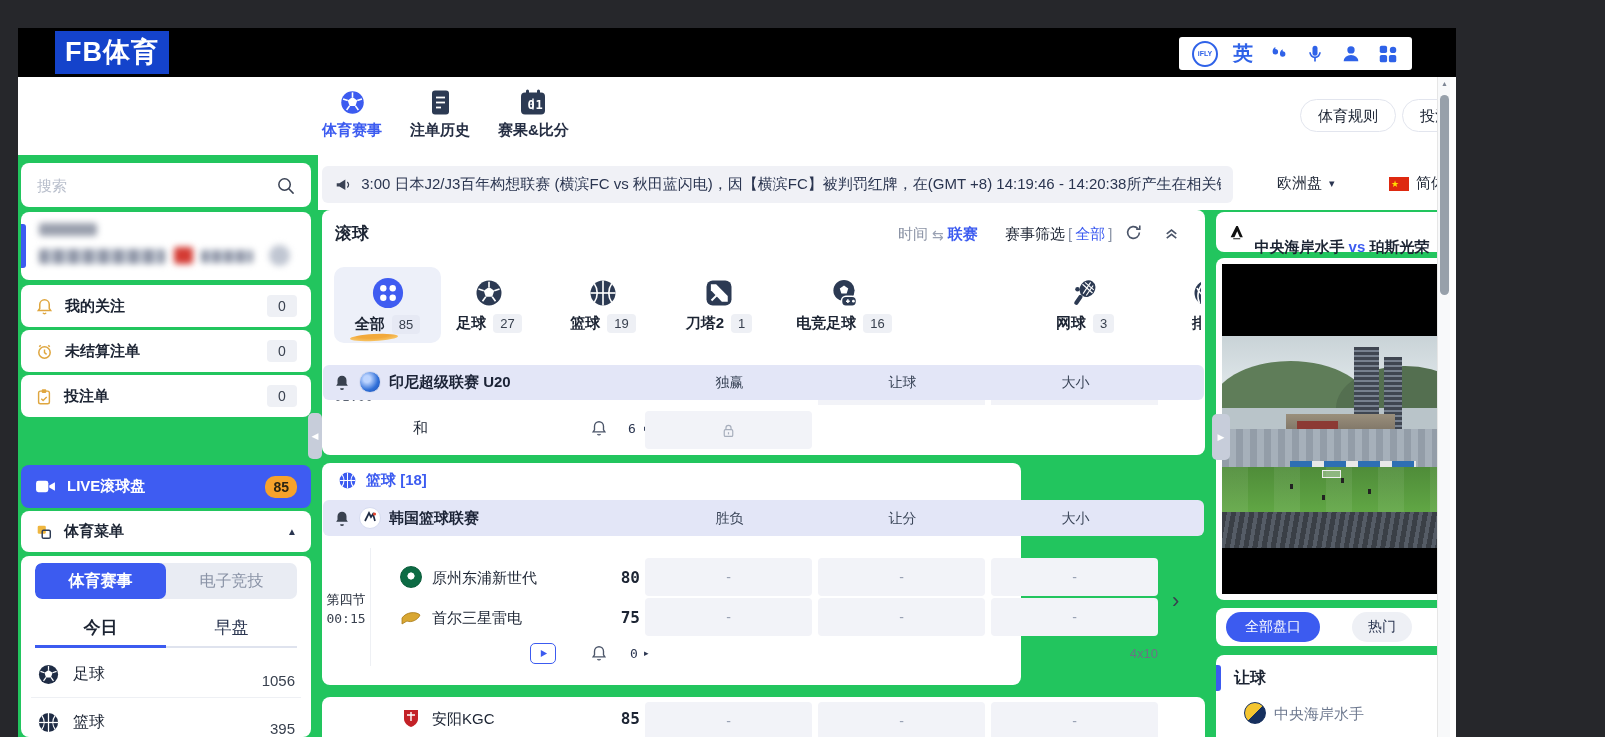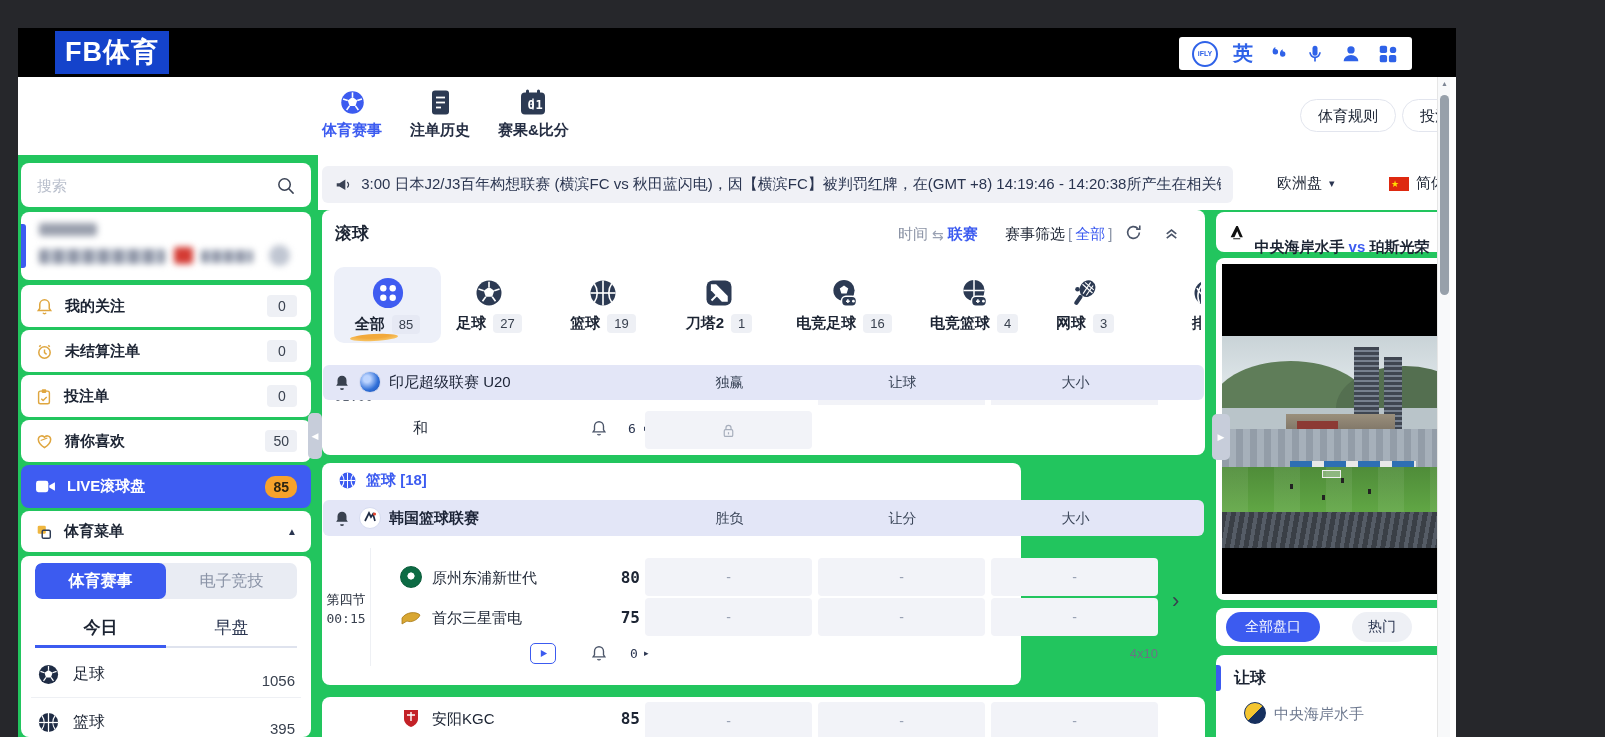--- a/index.html
+++ b/index.html
@@ -240,28 +240,20 @@
       <div class="sb-card sb-item" style="top:220px">
         <svg width="18" height="19" viewBox="0 0 20 20">
           <rect x="4" y="4" width="12" height="14" rx="2" fill="none" stroke="#dfa63f" stroke-width="1.6"></rect>
           <rect x="7.5" y="2" width="5" height="4" rx="1" fill="#dfa63f"></rect>
           <path d="M7 12.5l2 2 4-4" fill="none" stroke="#dfa63f" stroke-width="1.5"></path>
         </svg>
         <span class="sb-label">投注单</span>
         <span class="sb-count">0</span>
       </div>
 
-      <div class="sb-card sb-item" style="top:265px">
-        <svg width="19" height="19" viewBox="0 0 20 20">
-          <path d="M10 16.5S3.5 12 3.5 7.8A3.6 3.6 0 0 1 10 5.6a3.6 3.6 0 0 1 6.5 2.2C16.5 12 10 16.5 10 16.5z" fill="none" stroke="#dfa63f" stroke-width="1.6"></path>
-          <line x1="6" y1="9" x2="13" y2="6.4" stroke="#dfa63f" stroke-width="1.2"></line>
-        </svg>
-        <span class="sb-label">猜你喜欢</span>
-        <span class="sb-count">50</span>
-      </div>
 
       <div class="sb-card sb-item" id="live-item" style="top:310px; height:43px;">
         <svg width="21" height="17" viewBox="0 0 22 18">
           <rect x="1" y="3" width="13" height="12" rx="2.5" fill="#fff"></rect>
           <path d="M15 8l6-3.6v9.2L15 10z" fill="#fff"></path>
         </svg>
         <span class="sb-label">LIVE滚球盘</span>
         <span class="sb-count">85</span>
       </div>
 
@@ -427,36 +419,20 @@
               <rect x="10" y="14.5" width="12" height="8" rx="3.5" fill="#2c3a53" stroke="#fff" stroke-width="1.2"></rect>
               <path d="M13.6 18.5h3M15.1 17v3" stroke="#fff" stroke-width="1.2"></path>
               <circle cx="19.5" cy="18.5" r="1.1" fill="#fff"></circle>
             </svg>
             <div class="row">
               <span class="slabel">电竞足球</span>
               <span class="sbadge">16</span>
             </div>
           </div>
 
-          <div class="stab" style="left:596px;width:104px;">
-            <svg width="30" height="30" viewBox="0 0 24 24">
-              <circle cx="12" cy="10" r="8.5" fill="#2c3a53"></circle>
-              <g stroke="#fff" stroke-width="1.2" fill="none">
-                <line x1="12" y1="1.5" x2="12" y2="18.5"></line>
-                  <line x1="3.5" y1="10" x2="20.5" y2="10"></line>
-              </g>
-              <rect x="10" y="14.5" width="12" height="8" rx="3.5" fill="#2c3a53" stroke="#fff" stroke-width="1.2"></rect>
-              <path d="M13.6 18.5h3M15.1 17v3" stroke="#fff" stroke-width="1.2"></path>
-              <circle cx="19.5" cy="18.5" r="1.1" fill="#fff"></circle>
-            </svg>
-            <div class="row">
-              <span class="slabel">电竞篮球</span>
-              <span class="sbadge">4</span>
-            </div>
-          </div>
 
           <div class="stab" style="left:726px;width:66px;">
             <svg width="30" height="30" viewBox="0 0 24 24">
               <ellipse cx="14" cy="8.5" rx="6" ry="7" transform="rotate(35 14 8.5)" fill="#2c3a53"></ellipse>
               <g stroke="#fff" stroke-width="0.9">
                 <line x1="10" y1="5" x2="18" y2="12"></line>
                   <line x1="12" y1="3.5" x2="19" y2="9.5"></line>
                 <line x1="16.5" y1="3.5" x2="10.5" y2="12.5"></line>
                   <line x1="18.5" y1="6" x2="13" y2="14"></line>
               </g>
@@ -483,21 +459,21 @@
         </div>
 
         <div class="lavender abs" style="left:1px;top:155px;width:881px;height:35px;">
           <svg class="abs" style="left:10px;top:8px;" width="18" height="18" viewBox="0 0 20 20">
             <path d="M10 3a5 5 0 0 0-5 5v4l-1.5 2.3h13L15 12V8a5 5 0 0 0-5-5z" fill="#39414f"></path>
             <path d="M8.4 17a1.8 1.8 0 0 0 3.2 0" stroke="#39414f" fill="none" stroke-width="1.6"></path>
           </svg>
           <span class="abs" style="left:36px;top:6px;width:22px;height:22px;border-radius:50%;
             background:radial-gradient(circle at 35% 35%, #bcd4ff 18%, #2f6fd8 60%, #1c4fae 100%);
             border:1px solid #d6dcf0;"></span>
-          <span class="abs" style="left:66px;top:8px;font-size:15px;font-weight:400;color:#1b2336;">印尼超级联赛 U20</span>
+          <span class="abs" style="left:66px;top:8px;font-size:15px;font-weight:700;color:#1b2336;">印尼超级联赛 U20</span>
           <span class="colhead" style="left:323px;top:9px;">独赢</span>
           <span class="colhead" style="left:496px;top:9px;">让球</span>
           <span class="colhead" style="left:669px;top:9px;">大小</span>
         </div>
 
         <div class="abs" style="left:496px;top:190px;width:167px;height:5px;background:#f2f3f8;"></div>
         <div class="abs" style="left:669px;top:190px;width:167px;height:5px;background:#f2f3f8;"></div>
         <div class="abs" style="left:12px;top:190px;width:50px;height:8px;overflow:hidden;">
           <span class="mono" style="display:block;margin-top:-11px;font-size:13px;color:#5b6472;">01:00</span>
         </div>

